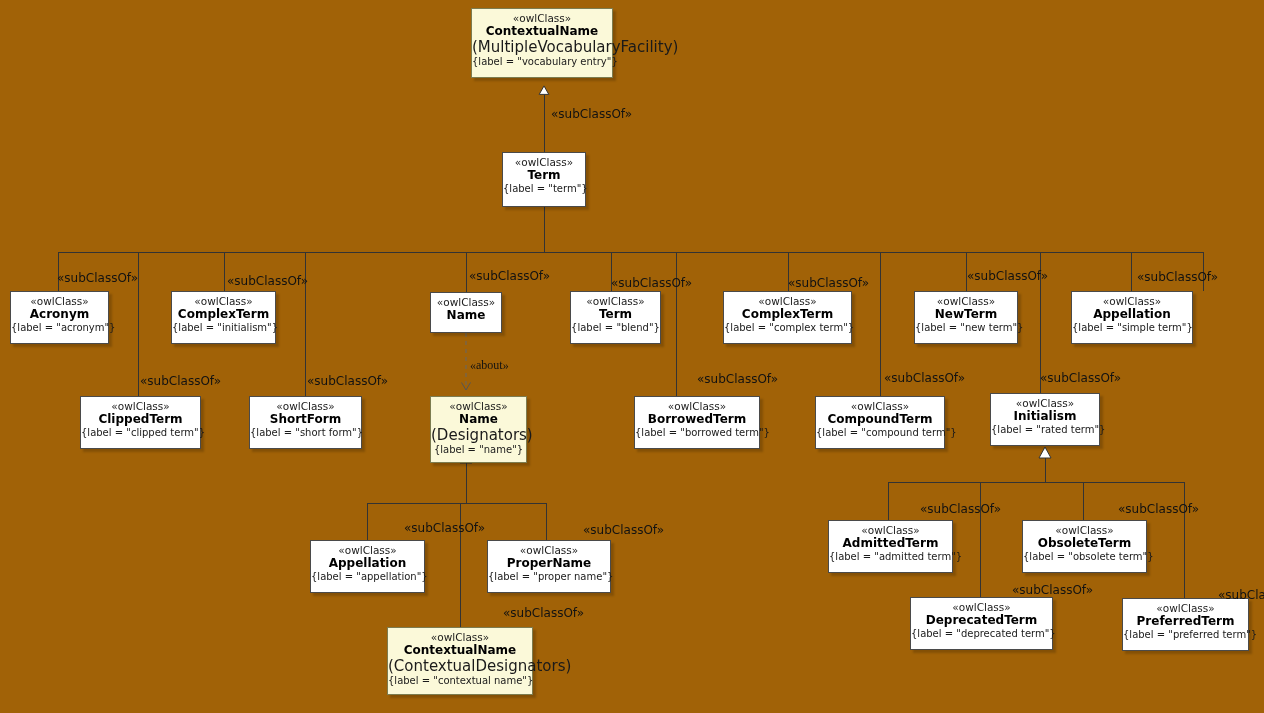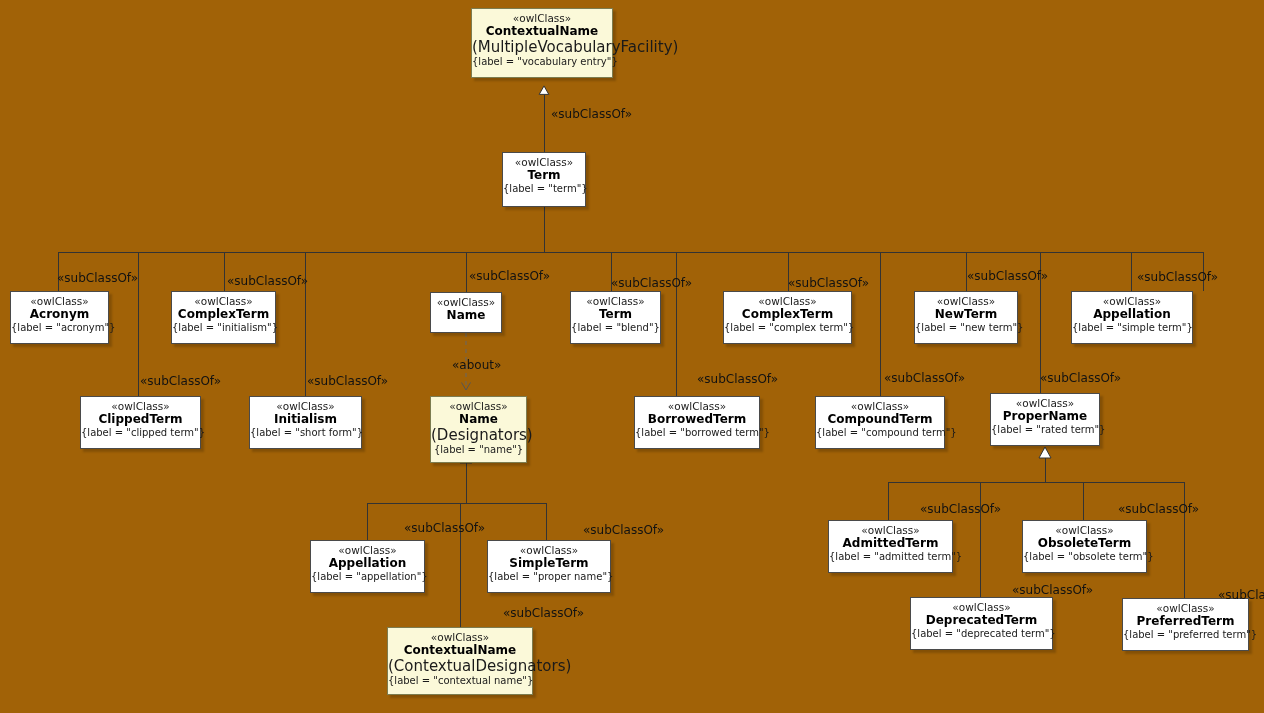--- a/index.html
+++ b/index.html
@@ -177,52 +177,52 @@
         <div class="cname">Appellation</div>
         <div class="labelprop">{label = "simple term"}</div>
       </div>
       <div class="node" style="left: 80px; top: 396px; width: 121px; height: 53px;">
         <div class="stereo">«owlClass»</div>
         <div class="cname">ClippedTerm</div>
         <div class="labelprop">{label = "clipped term"}</div>
       </div>
       <div class="node" style="left: 249px; top: 396px; width: 113px; height: 53px;">
         <div class="stereo">«owlClass»</div>
-        <div class="cname">Initialism</div>
+        <div class="cname">ShortForm</div>
         <div class="labelprop">{label = "short form"}</div>
       </div>
       <div class="node highlight" style="left: 430px; top: 396px; width: 97px; height: 67px;">
         <div class="stereo">«owlClass»</div>
         <div class="cname">Name</div>
         <div class="parens">(Designators)</div>
         <div class="labelprop">{label = "name"}</div>
       </div>
       <div class="node" style="left: 634px; top: 396px; width: 126px; height: 53px;">
         <div class="stereo">«owlClass»</div>
         <div class="cname">BorrowedTerm</div>
         <div class="labelprop">{label = "borrowed term"}</div>
       </div>
       <div class="node" style="left: 815px; top: 396px; width: 130px; height: 53px;">
         <div class="stereo">«owlClass»</div>
         <div class="cname">CompoundTerm</div>
         <div class="labelprop">{label = "compound term"}</div>
       </div>
       <div class="node" style="left: 990px; top: 393px; width: 110px; height: 53px;">
         <div class="stereo">«owlClass»</div>
-        <div class="cname">ProperName</div>
+        <div class="cname">Initialism</div>
         <div class="labelprop">{label = "rated term"}</div>
       </div>
       <div class="node" style="left: 310px; top: 540px; width: 115px; height: 53px;">
         <div class="stereo">«owlClass»</div>
         <div class="cname">Appellation</div>
         <div class="labelprop">{label = "appellation"}</div>
       </div>
       <div class="node" style="left: 487px; top: 540px; width: 124px; height: 53px;">
         <div class="stereo">«owlClass»</div>
-        <div class="cname">SimpleTerm</div>
+        <div class="cname">ProperName</div>
         <div class="labelprop">{label = "proper name"}</div>
       </div>
       <div class="node highlight" style="left: 387px; top: 627px; width: 146px; height: 68px;">
         <div class="stereo">«owlClass»</div>
         <div class="cname">ContextualName</div>
         <div class="parens">(ContextualDesignators)</div>
         <div class="labelprop">{label = "contextual name"}</div>
       </div>
       <div class="node" style="left: 828px; top: 520px; width: 125px; height: 53px;">
         <div class="stereo">«owlClass»</div>
@@ -250,21 +250,21 @@
       <div class="edge-label" style="left: 551px; top: 107px;">«subClassOf»</div>
       <div class="edge-label" style="left: 57px; top: 271px;">«subClassOf»</div>
       <div class="edge-label" style="left: 227px; top: 274px;">«subClassOf»</div>
       <div class="edge-label" style="left: 469px; top: 269px;">«subClassOf»</div>
       <div class="edge-label" style="left: 611px; top: 276px;">«subClassOf»</div>
       <div class="edge-label" style="left: 788px; top: 276px;">«subClassOf»</div>
       <div class="edge-label" style="left: 967px; top: 269px;">«subClassOf»</div>
       <div class="edge-label" style="left: 1137px; top: 270px;">«subClassOf»</div>
       <div class="edge-label" style="left: 140px; top: 374px;">«subClassOf»</div>
       <div class="edge-label" style="left: 307px; top: 374px;">«subClassOf»</div>
-      <div class="edge-label" style="left: 452px; top: 358px;">«about»</div>
+      <div class="edge-label" style="left: 470px; top: 358px; font-family: Liberation Serif, serif;">«about»</div>
       <div class="edge-label" style="left: 697px; top: 372px;">«subClassOf»</div>
       <div class="edge-label" style="left: 884px; top: 371px;">«subClassOf»</div>
       <div class="edge-label" style="left: 1040px; top: 371px;">«subClassOf»</div>
       <div class="edge-label" style="left: 404px; top: 521px;">«subClassOf»</div>
       <div class="edge-label" style="left: 583px; top: 523px;">«subClassOf»</div>
       <div class="edge-label" style="left: 503px; top: 606px;">«subClassOf»</div>
       <div class="edge-label" style="left: 920px; top: 502px;">«subClassOf»</div>
       <div class="edge-label" style="left: 1118px; top: 502px;">«subClassOf»</div>
       <div class="edge-label" style="left: 1012px; top: 583px;">«subClassOf»</div>
       <div class="edge-label" style="left: 1218px; top: 588px;">«subClassOf»</div>

